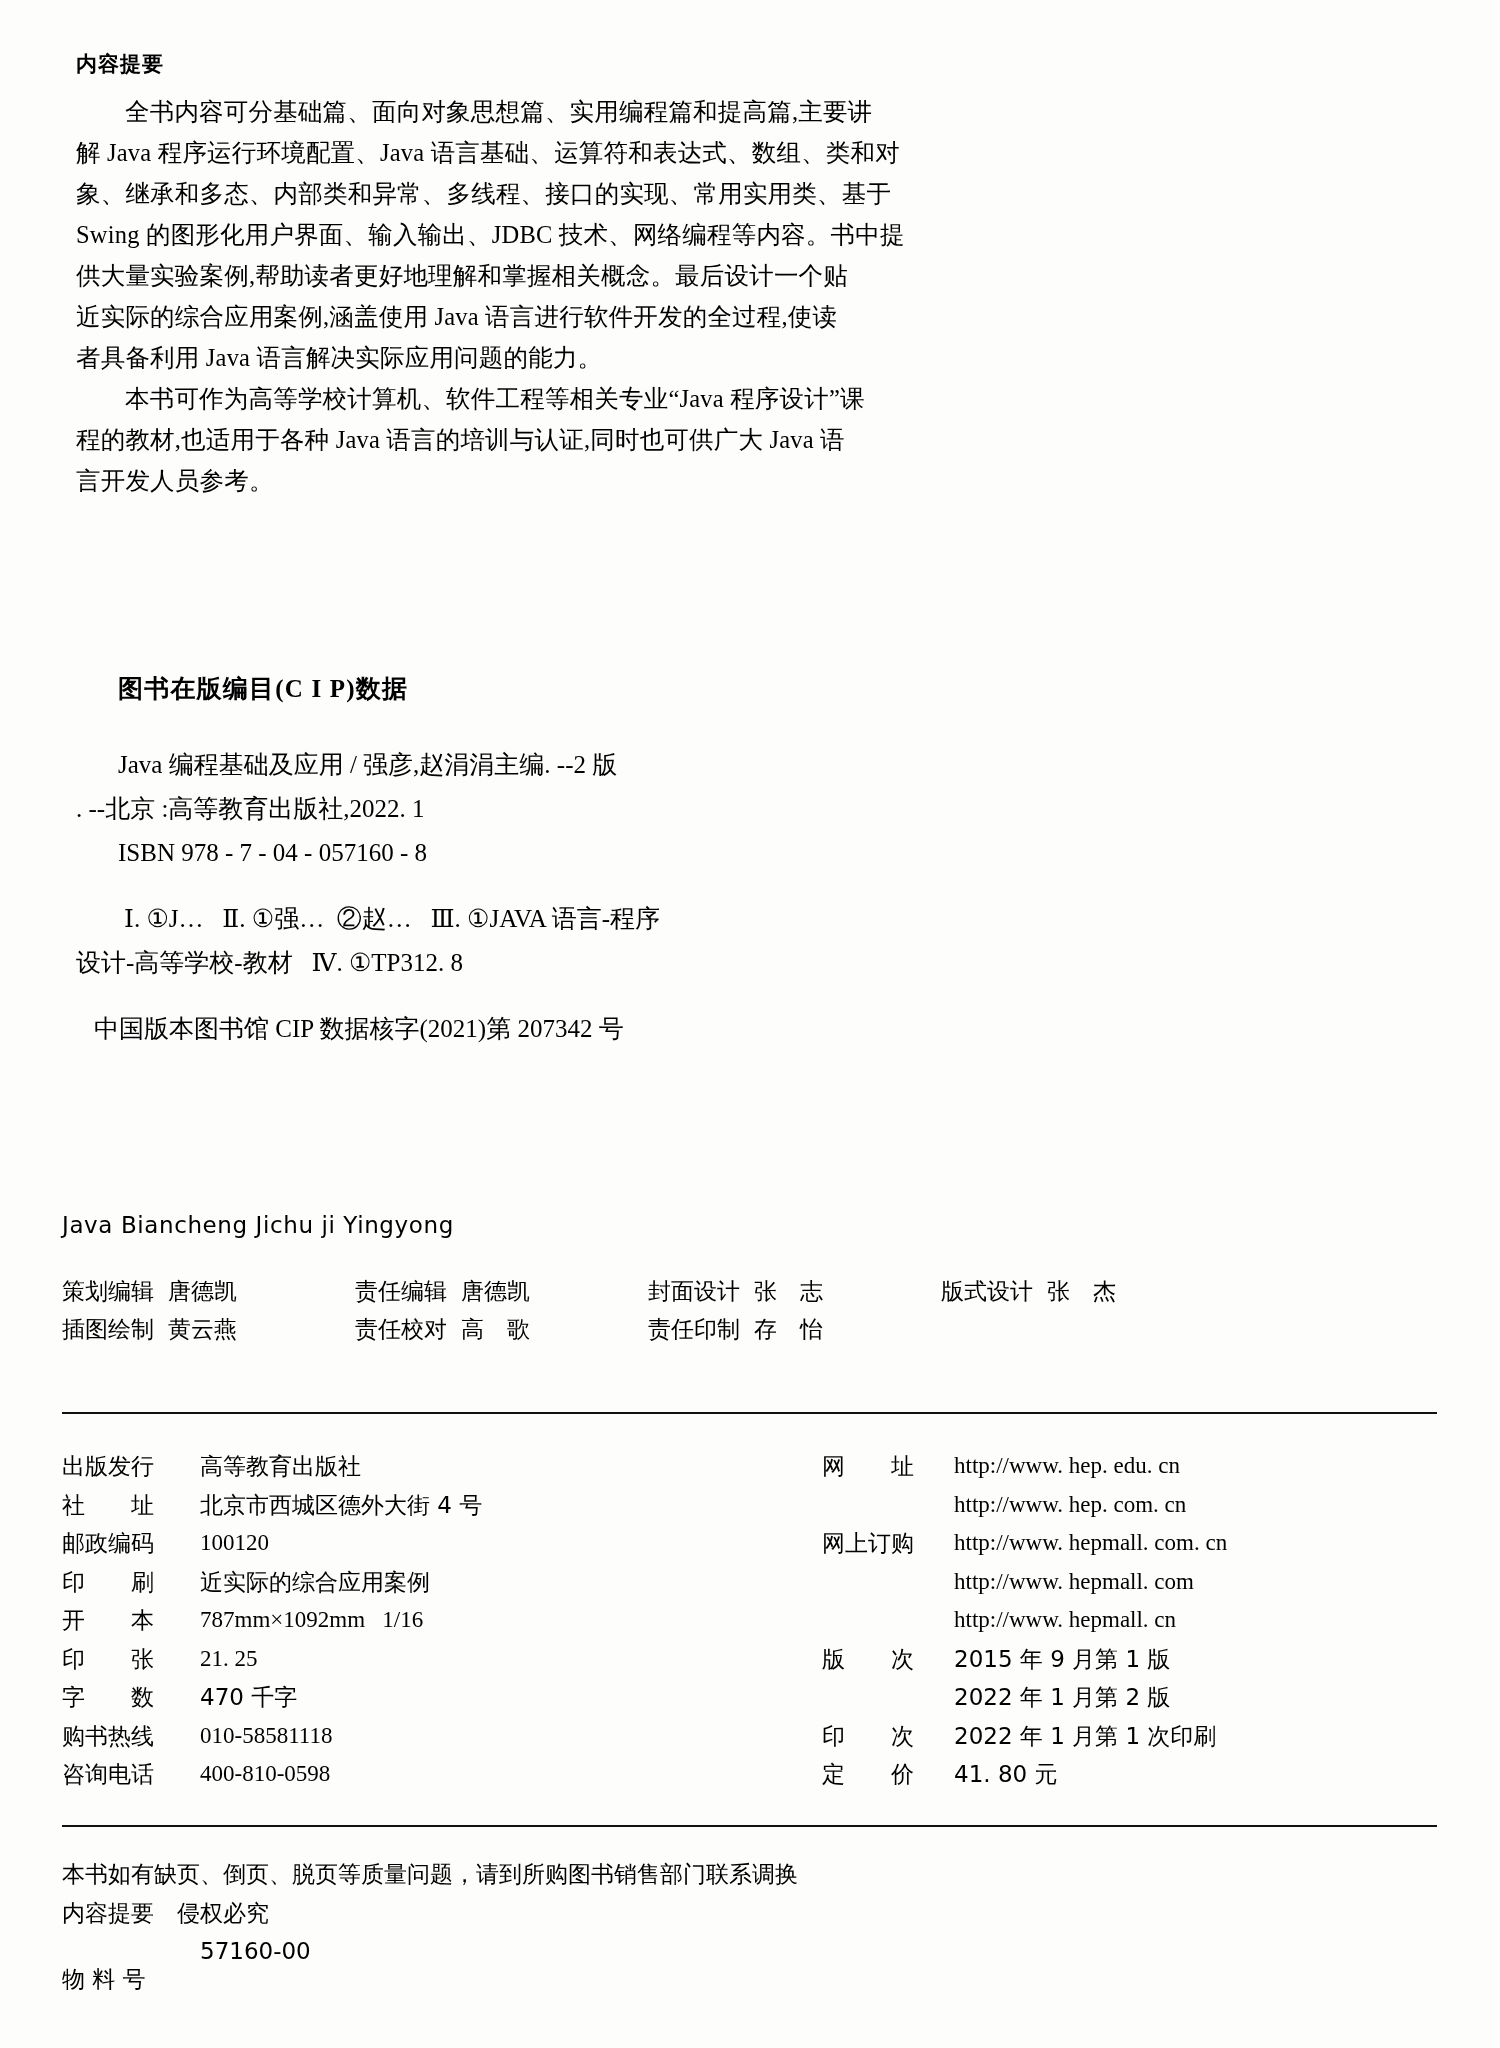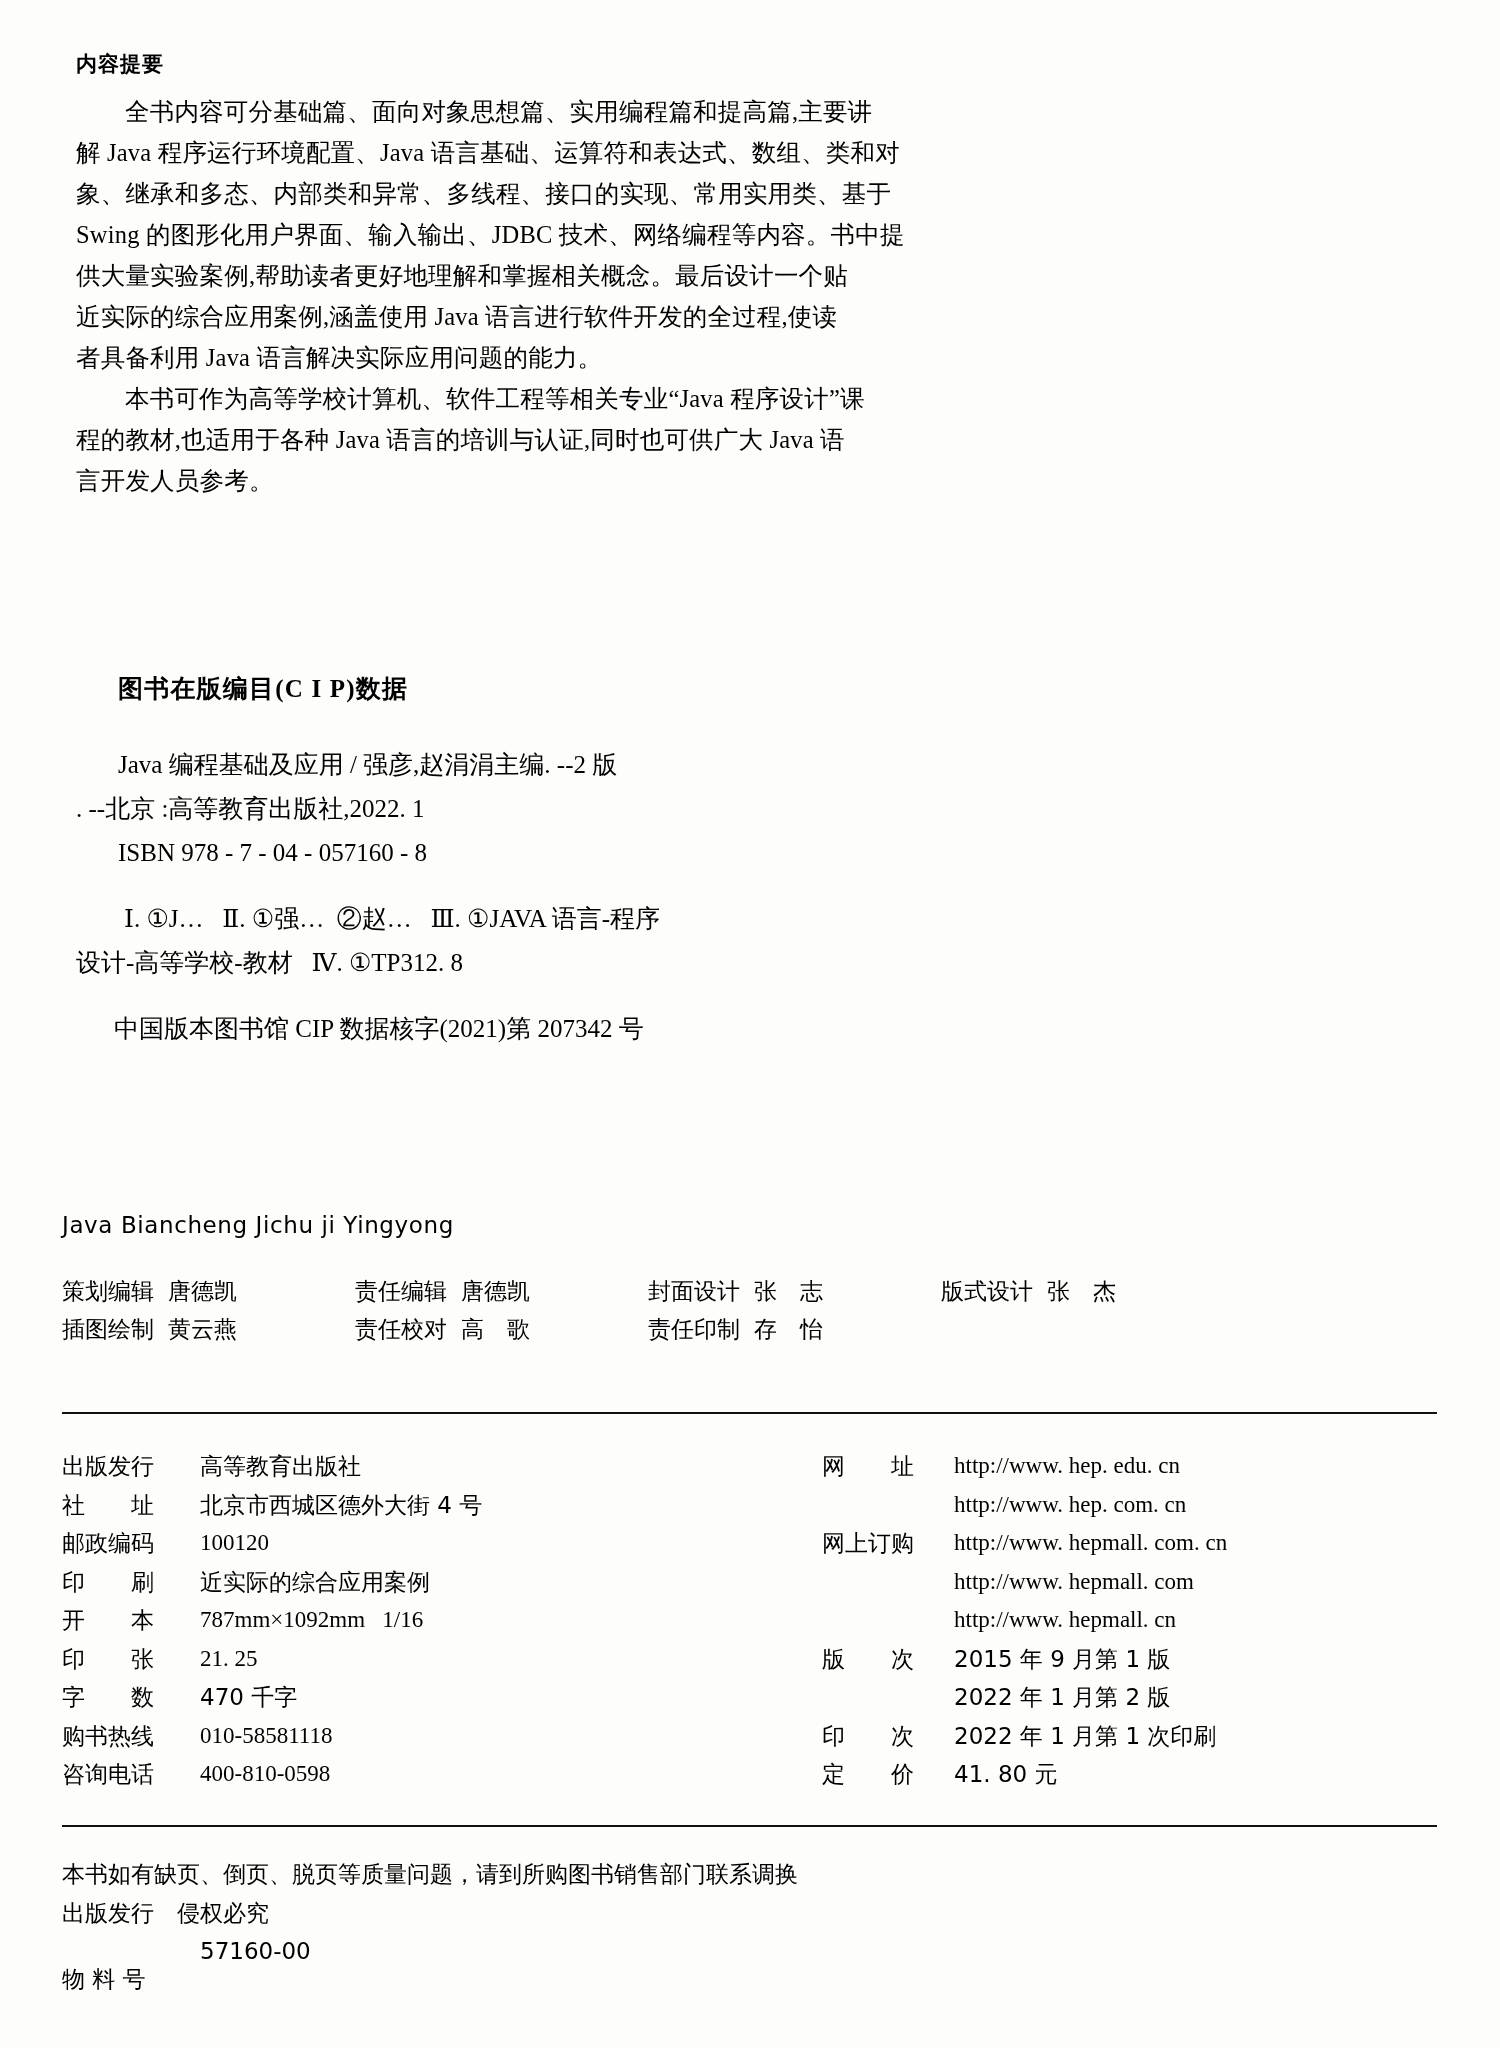--- a/index.html
+++ b/index.html
@@ -64,21 +64,21 @@
     line-height: 44px;
     white-space: pre;
   }
   .cip-line.ind1 { margin-left: 42px; }
   .cip-line.ind2 { margin-left: 0px; }
   .cip-line.ind3 { margin-left: 48px; }
   .cip-gap { height: 22px; }
   .cip-checkline {
     font-size: 25px;
     line-height: 44px;
-    margin-left: 38px;
+    margin-left: 18px;
     white-space: pre;
   }
 
   
   .pinyin-title {
     position: absolute;
     left: 62px;
     top: 1212px;
     font-family: "DejaVu Sans", "Liberation Sans", sans-serif;
     font-size: 23px;
@@ -333,21 +333,21 @@
         </div>
       </div>
     </div>
   </div>
 
   <div class="footer">
     <div class="footer-row">
       <span class="footer-plain">本书如有缺页、倒页、脱页等质量问题，请到所购图书销售部门联系调换</span>
     </div>
     <div class="footer-row">
-      <span class="footer-plain">出版发行　侵权必究</span>
+      <span class="footer-plain">内容提要　侵权必究</span>
     </div>
     <div class="footer-row">
       <span class="footer-label">物 料 号</span>
       <span class="footer-value">57160-00</span>
     </div>
   </div>
 
 </div>
 
 </body></html>

